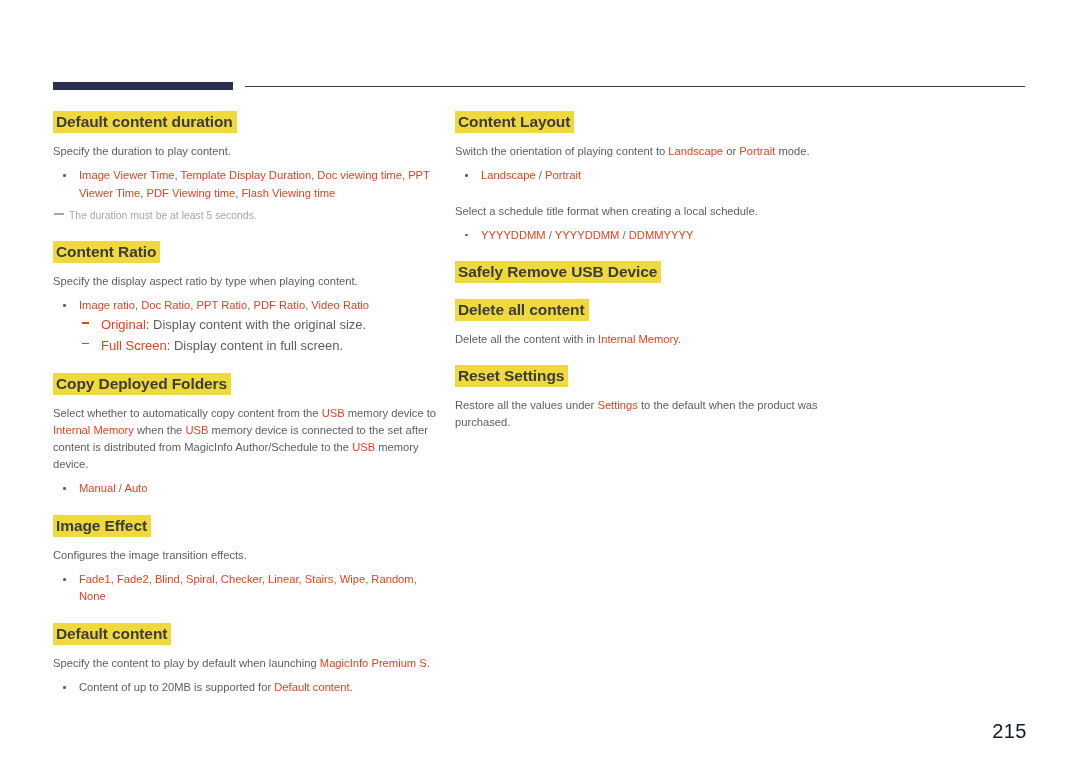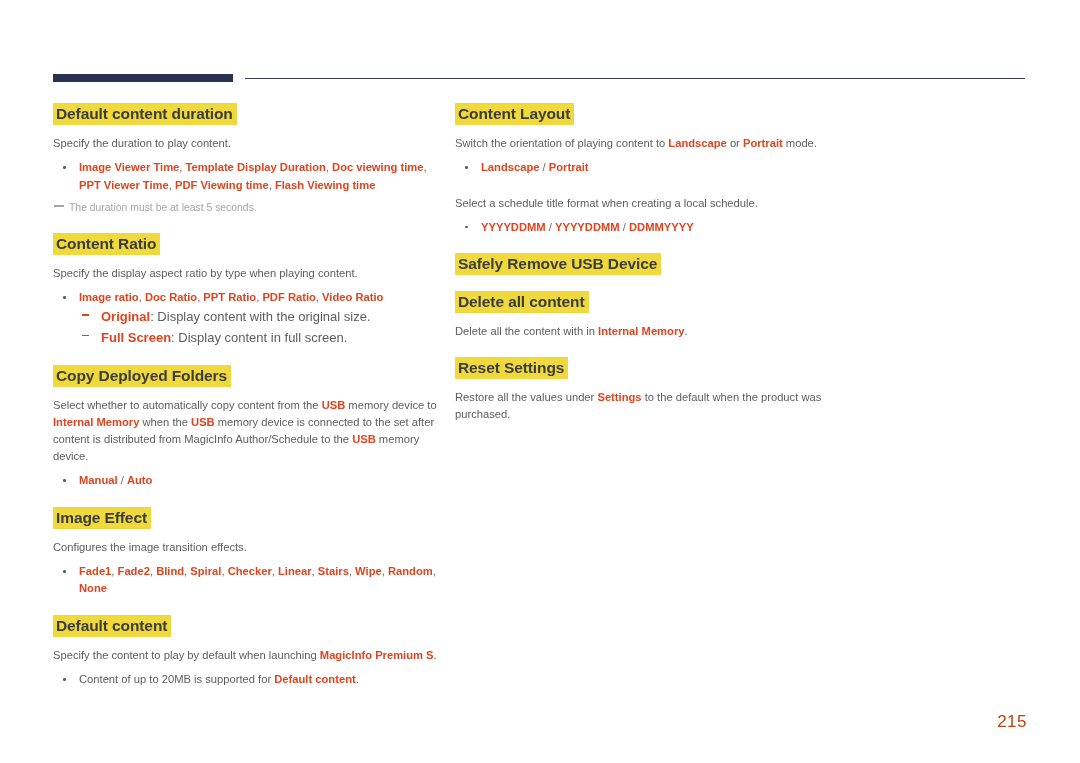--- a/index.html
+++ b/index.html
@@ -38,21 +38,21 @@
     top: 4px;
     width: 780px;
     height: 1px;
     background: #3a3f5c;
   }
 
   
   .page {
     position: absolute;
     left: 0;
-    top: 8px;
+    top: 16px;
     width: 1080px;
     height: 743px;
   }
   .col {
     position: absolute;
     top: 96px;
   }
   .col-left  { left: 53px;  width: 390px; }
   .col-right { left: 455px; width: 400px; }
 
@@ -143,35 +143,35 @@
     top: 5px;
     width: 10px;
     height: 1.8px;
     background: #a6a6a6;
   }
   .note .kw { color: #8e8e8e; font-weight: bold; }
 
   
   .kw {
     color: #e0441f;
-    font-weight: bold;
+    font-weight: normal;
   }
   .sep {
     color: #6b6b6b;
     font-weight: normal;
   }
   .plain { color: #5d5d5d; font-weight: normal; }
 
   
   .page-number {
     position: absolute;
     right: 53px;
     top: 704px;
-    font-size: 17px;
-    color: #c2410c;
+    font-size: 20px;
+    color: #0f172a;
     letter-spacing: 0.5px;
     font-weight: normal;
     text-align: left;
   }
 </style>
 </head>
 <body>
 
 <div class="page">
 

